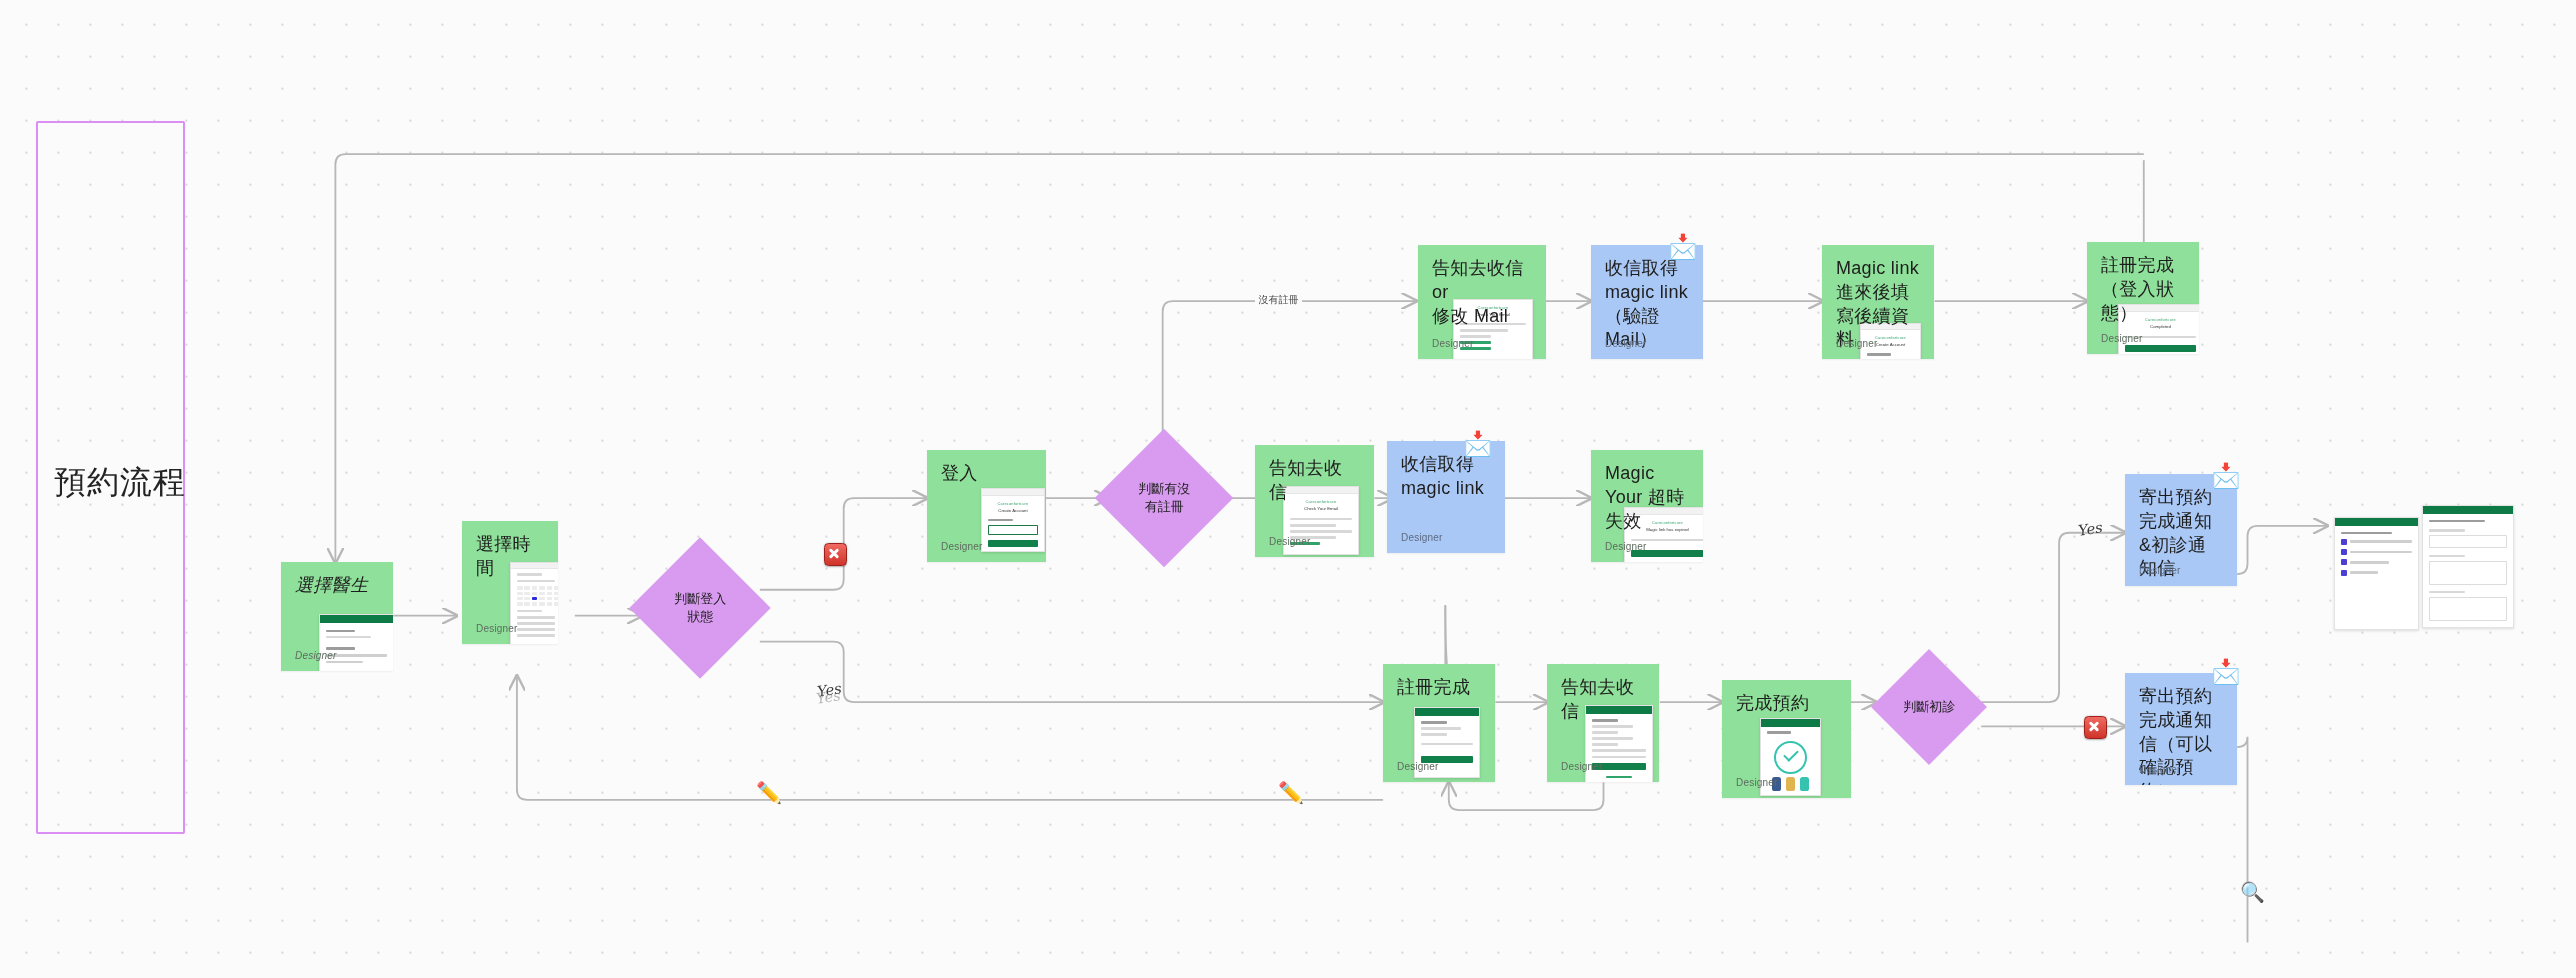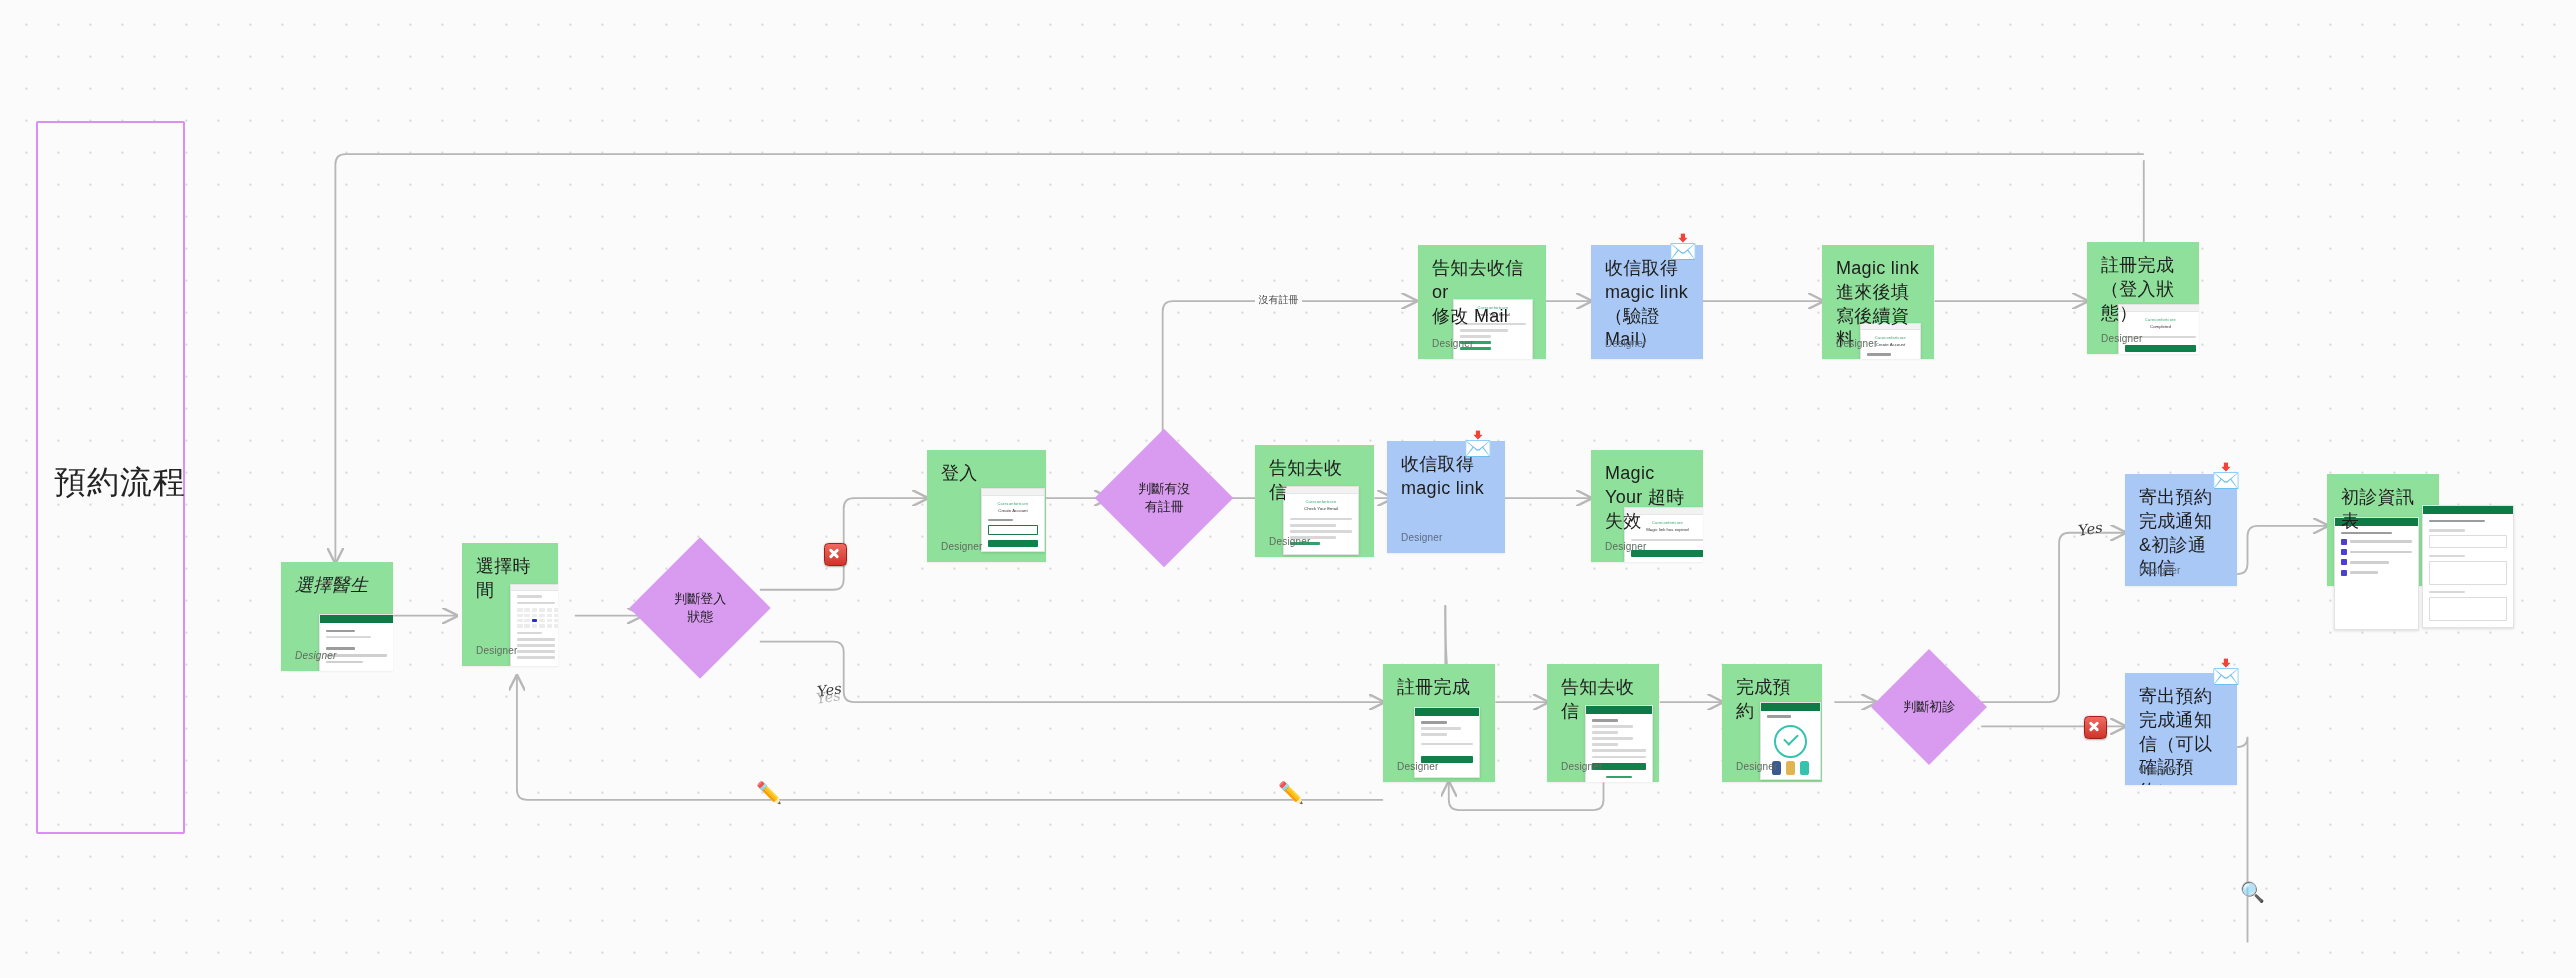--- a/index.html
+++ b/index.html
@@ -244,21 +244,21 @@
       <div class="rowicon">
           <u></u>
         </div>
       <div class="rowicon">
           <u style="flex:0 0 60%"></u>
         </div>
     </div>
     <div class="author">Designer</div>
   </div>
 
-  <div class="node green" style="left:462px; top:543px; width:96px; height:123px;">
+  <div class="node green" style="left:462px; top:521px; width:96px; height:123px;">
     <div class="title">選擇時間</div>
     <div class="shot" style="left:48px; top:41px; width:62px; height:85px;">
       <div class="bar grey" style="height:5.2px;"></div>
       <div class="ln short" style="margin-top:4.3px;"></div>
       <div class="ln mid"></div>
       <div class="cal">
         <i></i>
           <i></i>
           <i></i>
           <i></i>
@@ -414,21 +414,21 @@
       <div class="ln mid"></div>
       <div class="ln short"></div>
       <div class="ln"></div>
       <div class="ln"></div>
       <div class="btn"></div>
       <div class="ln green short" style="margin-left:auto;margin-right:auto;"></div>
     </div>
     <div class="author">Designer</div>
   </div>
 
-  <div class="node green" style="left:1722px; top:664px; width:100px; height:118px;">
+  <div class="node green" style="left:1722px; top:680px; width:129px; height:118px;">
     <div class="title">完成預約</div>
     <div class="shot" style="left:38px; top:38px; width:59px; height:76px;">
       <div class="bar"></div>
       <div class="ln dark short" style="margin-top:4.3px;"></div>
       <div class="circ"></div>
       <div class="people">
           <s class="a"></s>
           <s class="b"></s>
           <s class="c"></s>
         </div>
@@ -441,23 +441,20 @@
     <div class="author">Designer</div>
   </div>
   <div class="sticker mail" style="left:2211px; top:464px;">📩</div>
 
   <div class="node blue" style="left:2125px; top:673px; width:112px; height:112px;">
     <div class="title">寄出預約完成通知信（可以確認預約）</div>
     <div class="author">Designer</div>
   </div>
   <div class="sticker mail" style="left:2211px; top:660px;">📩</div>
 
-  <div class="node green" style="left:2327px; top:474px; width:112px; height:112px;">
-    <div class="title">初診資訊表</div>
-  </div>
   <div class="shot" style="left:2334px; top:517px; width:83px; height:111px;">
     <div class="bar"></div>
     <div class="ln dark mid" style="margin-top:6px;"></div>
     <div class="rowicon">
         <b></b>
         <u></u>
       </div>
     <div class="rowicon">
         <b></b>
         <u></u>

